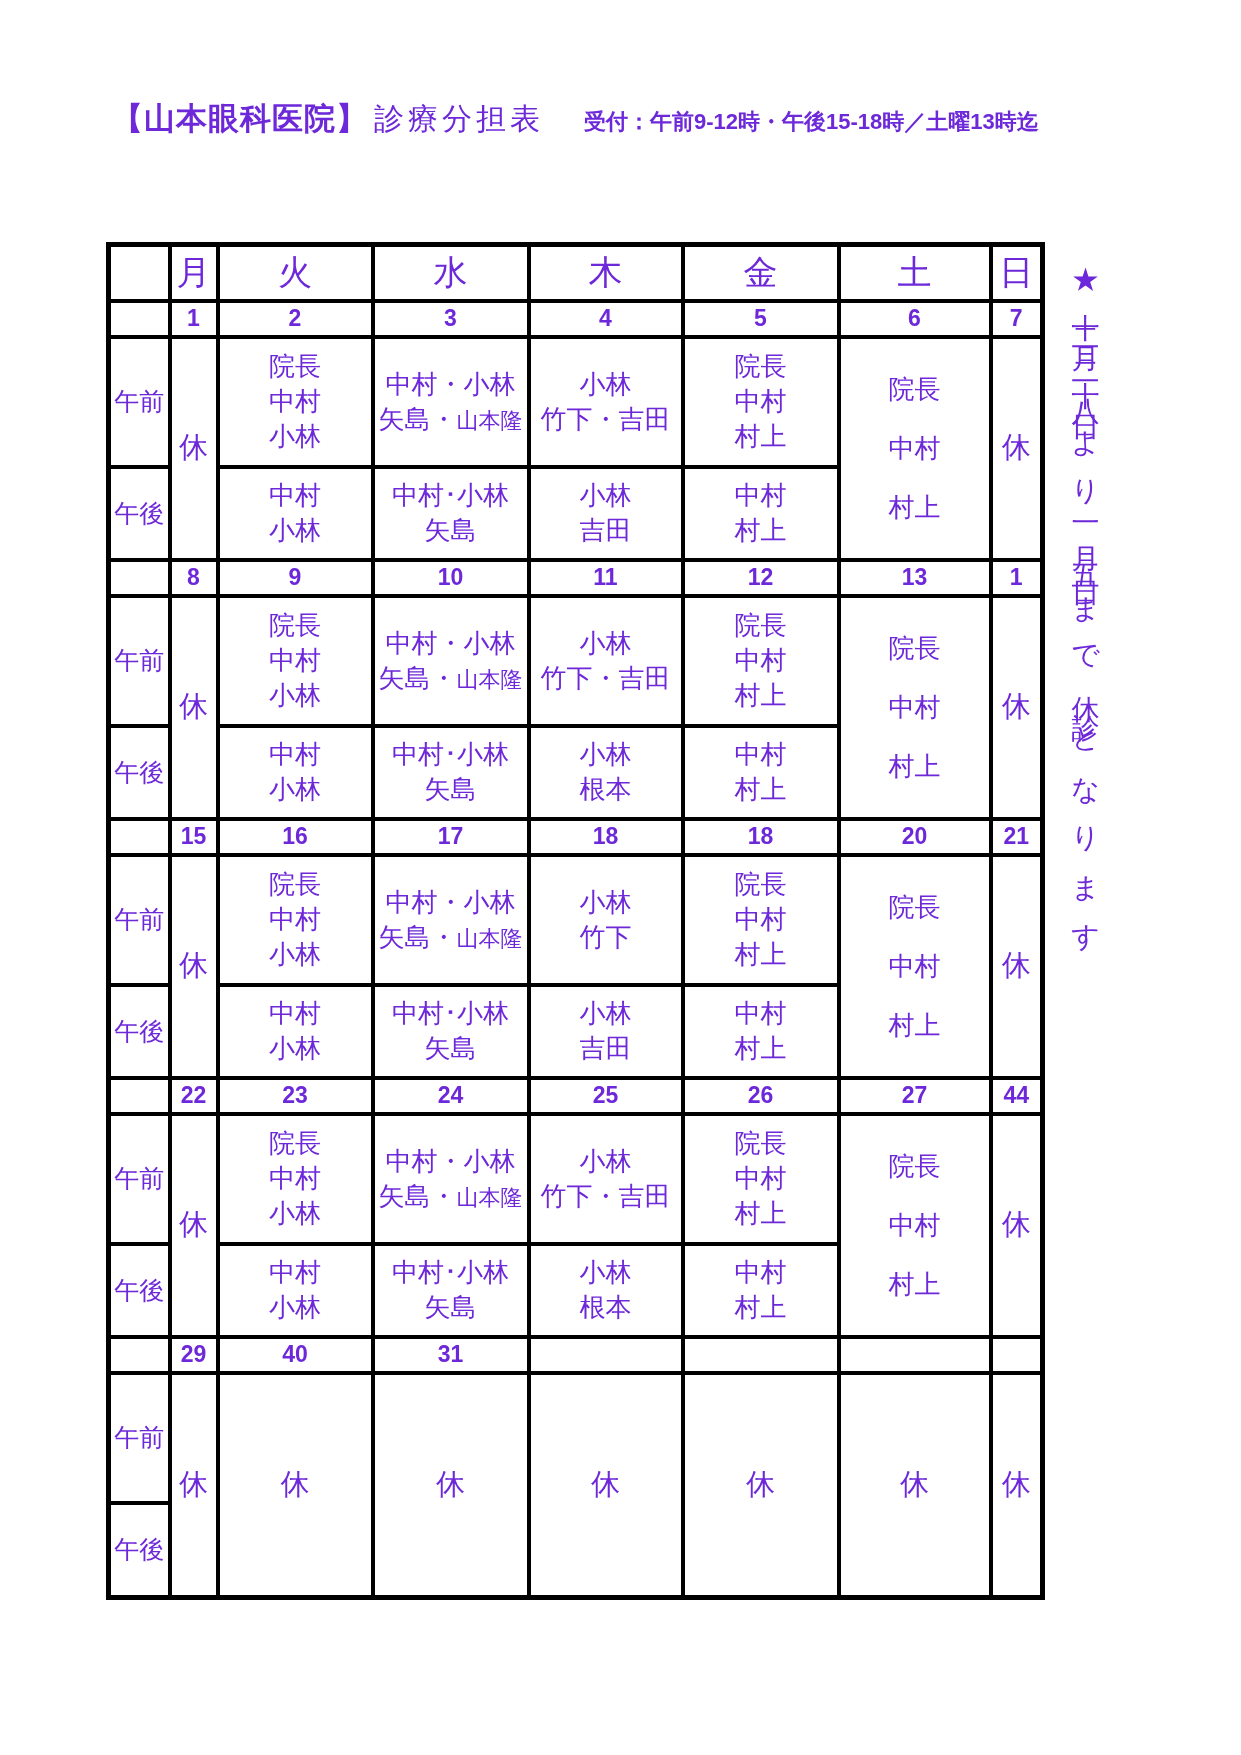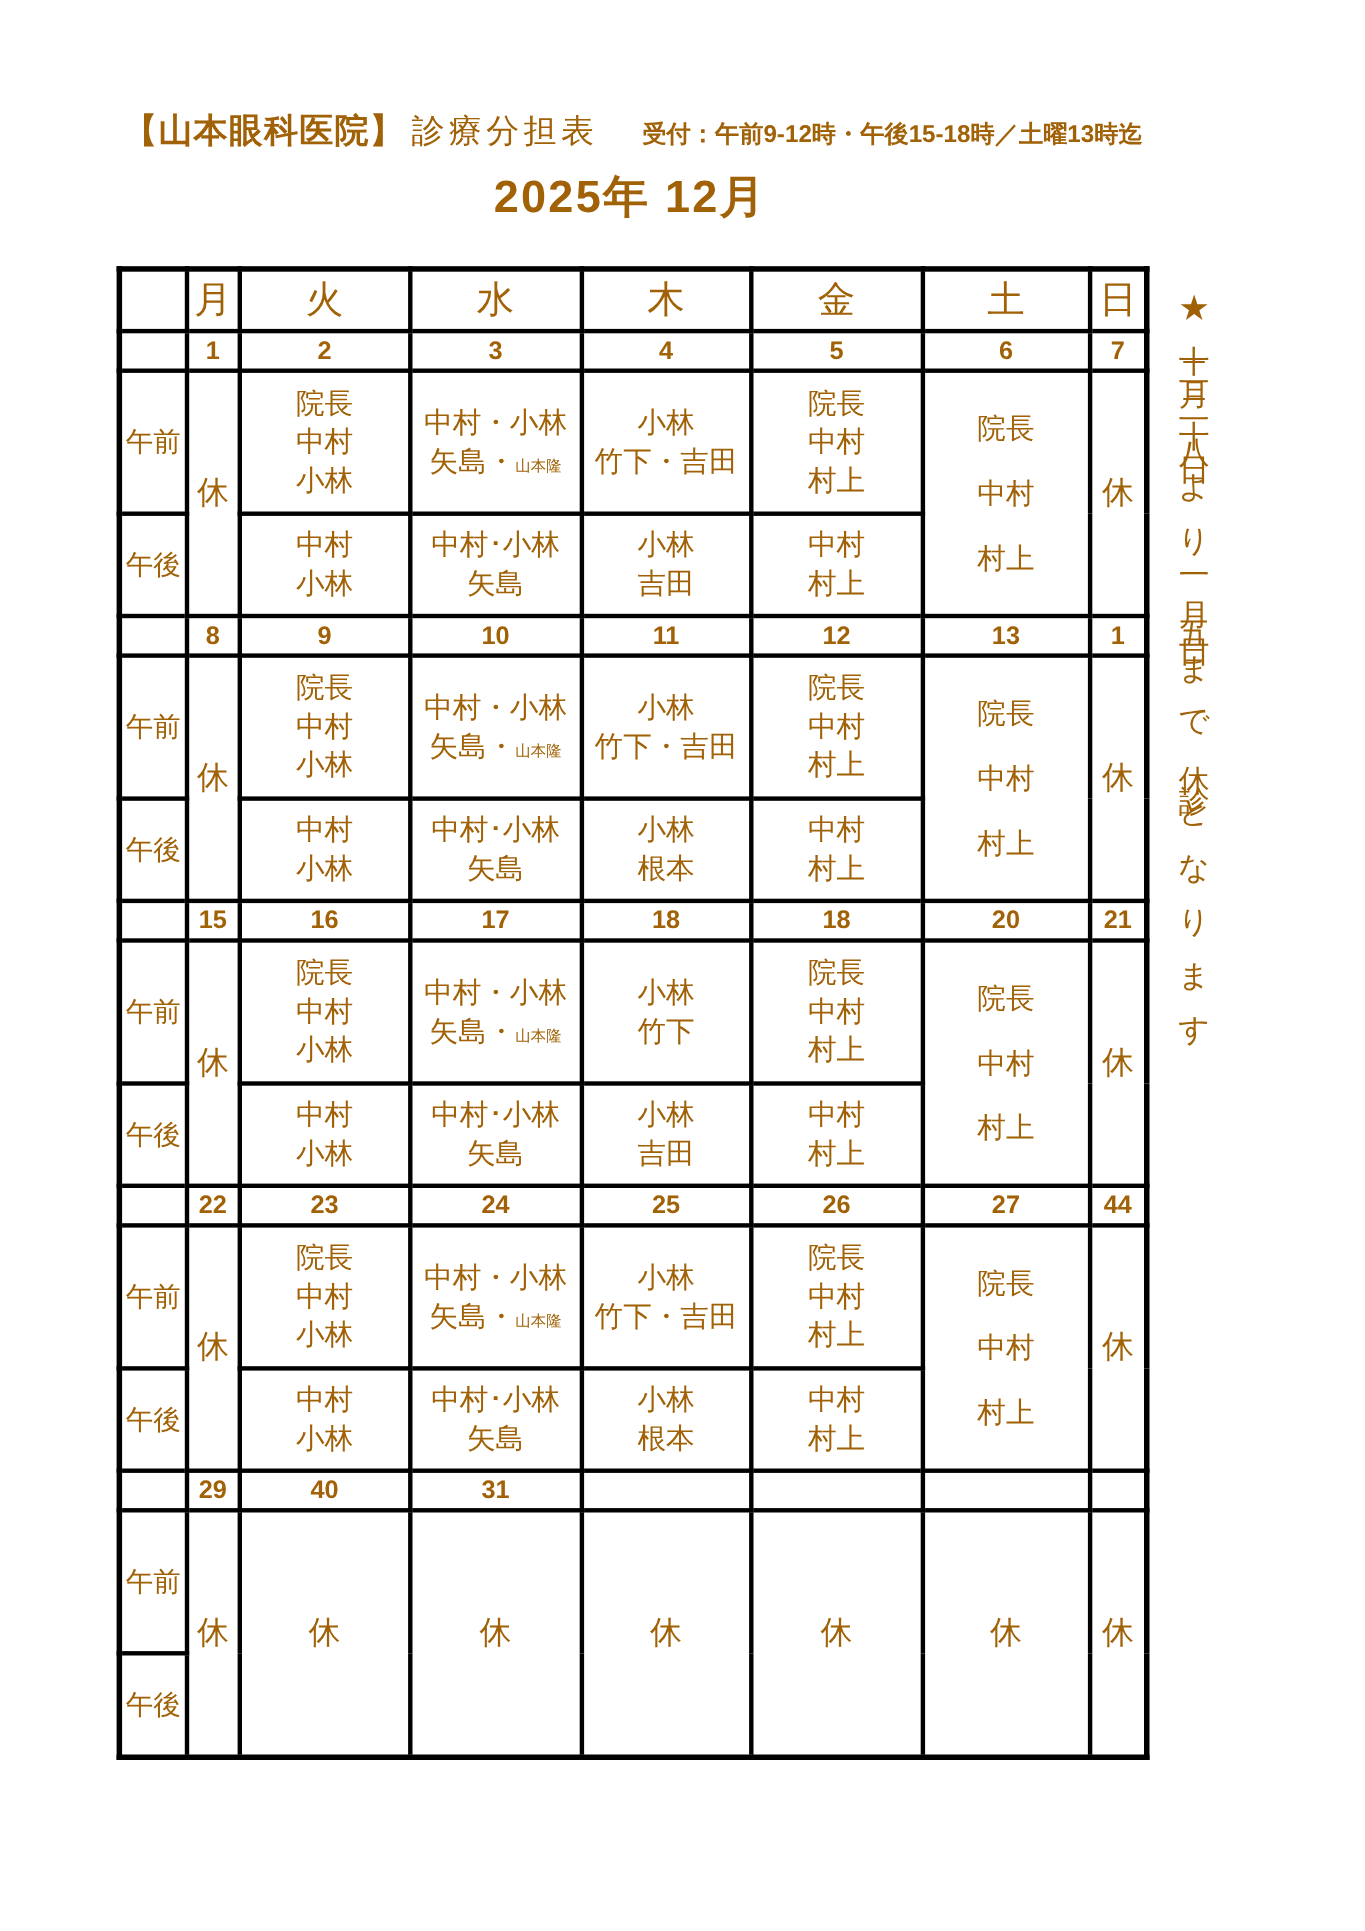--- a/index.html
+++ b/index.html
@@ -1,18 +1,18 @@
 <!DOCTYPE html>
 <html><head>
 <meta charset="utf-8">
 <style>
   html,body{margin:0;padding:0;background:#e8e8e8;}
   .sheet{
     position:relative;width:1241px;height:1755px;background:#ffffff;
-    font-family:"Liberation Sans",sans-serif;color:#a16207;overflow:hidden;
+    font-family:"Liberation Sans",sans-serif;color:#6d28d9;overflow:hidden;
   }
   
   .doc-header{position:absolute;left:112px;top:98px;white-space:nowrap;}
   .clinic{font-size:31px;font-weight:bold;letter-spacing:1px;}
   .doctype{font-size:30px;font-weight:normal;letter-spacing:4px;margin-left:6px;}
   .reception{font-size:22px;font-weight:bold;margin-left:40px;}
   
   .title{position:absolute;left:106px;top:152px;width:934px;text-align:center;
          font-size:41px;font-weight:bold;letter-spacing:2px;}
   
@@ -28,38 +28,37 @@
   tr.pm5{height:95px;}
   td.dayh{font-size:34px;font-weight:normal;}
   td.datec{font-size:23px;font-weight:bold;}
   td.lbl{font-size:25px;font-weight:normal;}
   td.rest{font-size:29px;font-weight:normal;}
   td.names{font-size:26px;}
   td.names .inner{display:flex;flex-direction:column;height:100%;align-items:center;}
   td.names.n3 .inner{justify-content:space-between;padding:10px 0;box-sizing:border-box;}
   td.names.n2 .inner{justify-content:flex-end;}
   td.names.satc .inner{justify-content:center;gap:24px;}
-  .sm{font-size:14px;}
+  .sm{font-size:22px;}
   
   .side-note{
     position:absolute;left:1062px;top:246px;height:1100px;
     writing-mode:vertical-rl;text-orientation:upright;
     font-size:28px;letter-spacing:17px;line-height:46px;white-space:nowrap;
   }
 </style>
 </head>
 <body>
 
 <div class="sheet">
 
   <div class="doc-header">
     <span class="clinic">【山本眼科医院】</span><span class="doctype">診療分担表</span><span class="reception">受付：午前9-12時・午後15-18時／土曜13時迄</span>
   </div>
 
-  <div class="title">2025年 12月</div>
 
   <table class="sched">
     <colgroup>
       <col style="width:61px">
         <col style="width:48px">
         <col style="width:155px">
         <col style="width:156px">
       <col style="width:154px">
         <col style="width:156px">
         <col style="width:152px">

